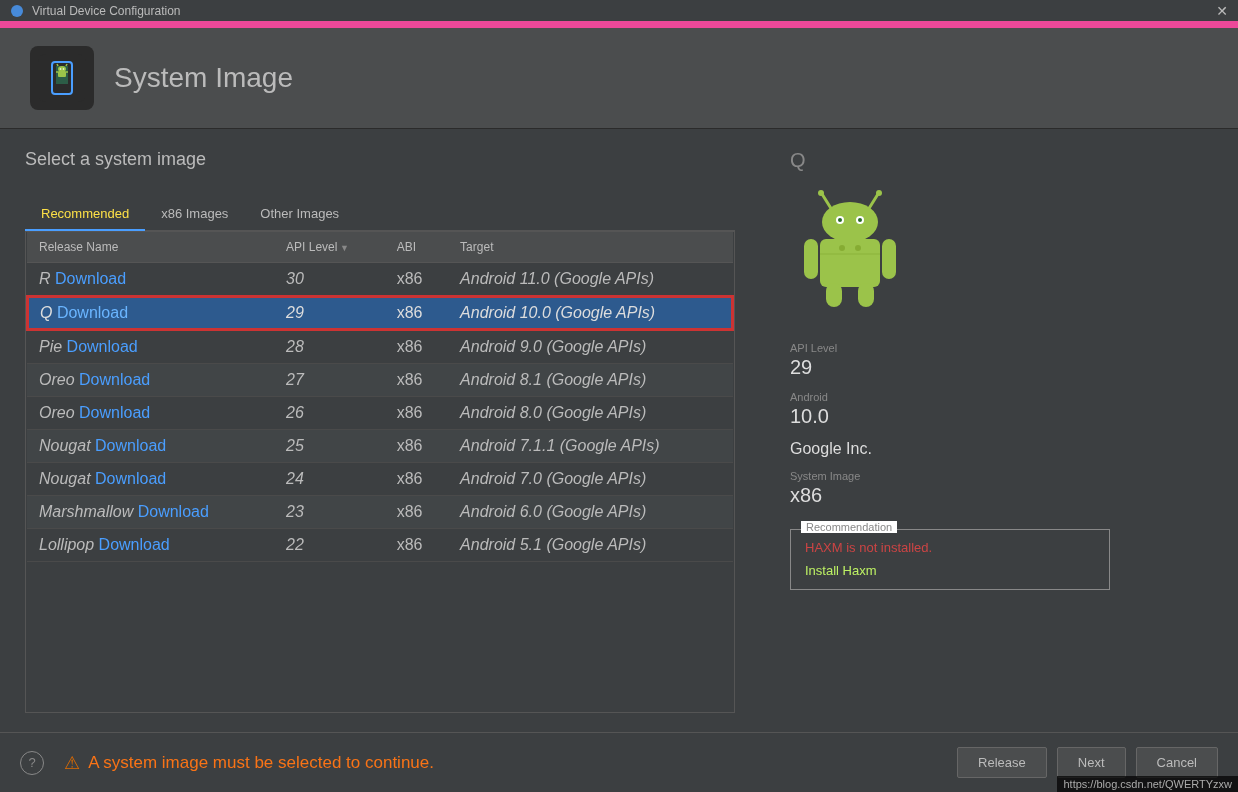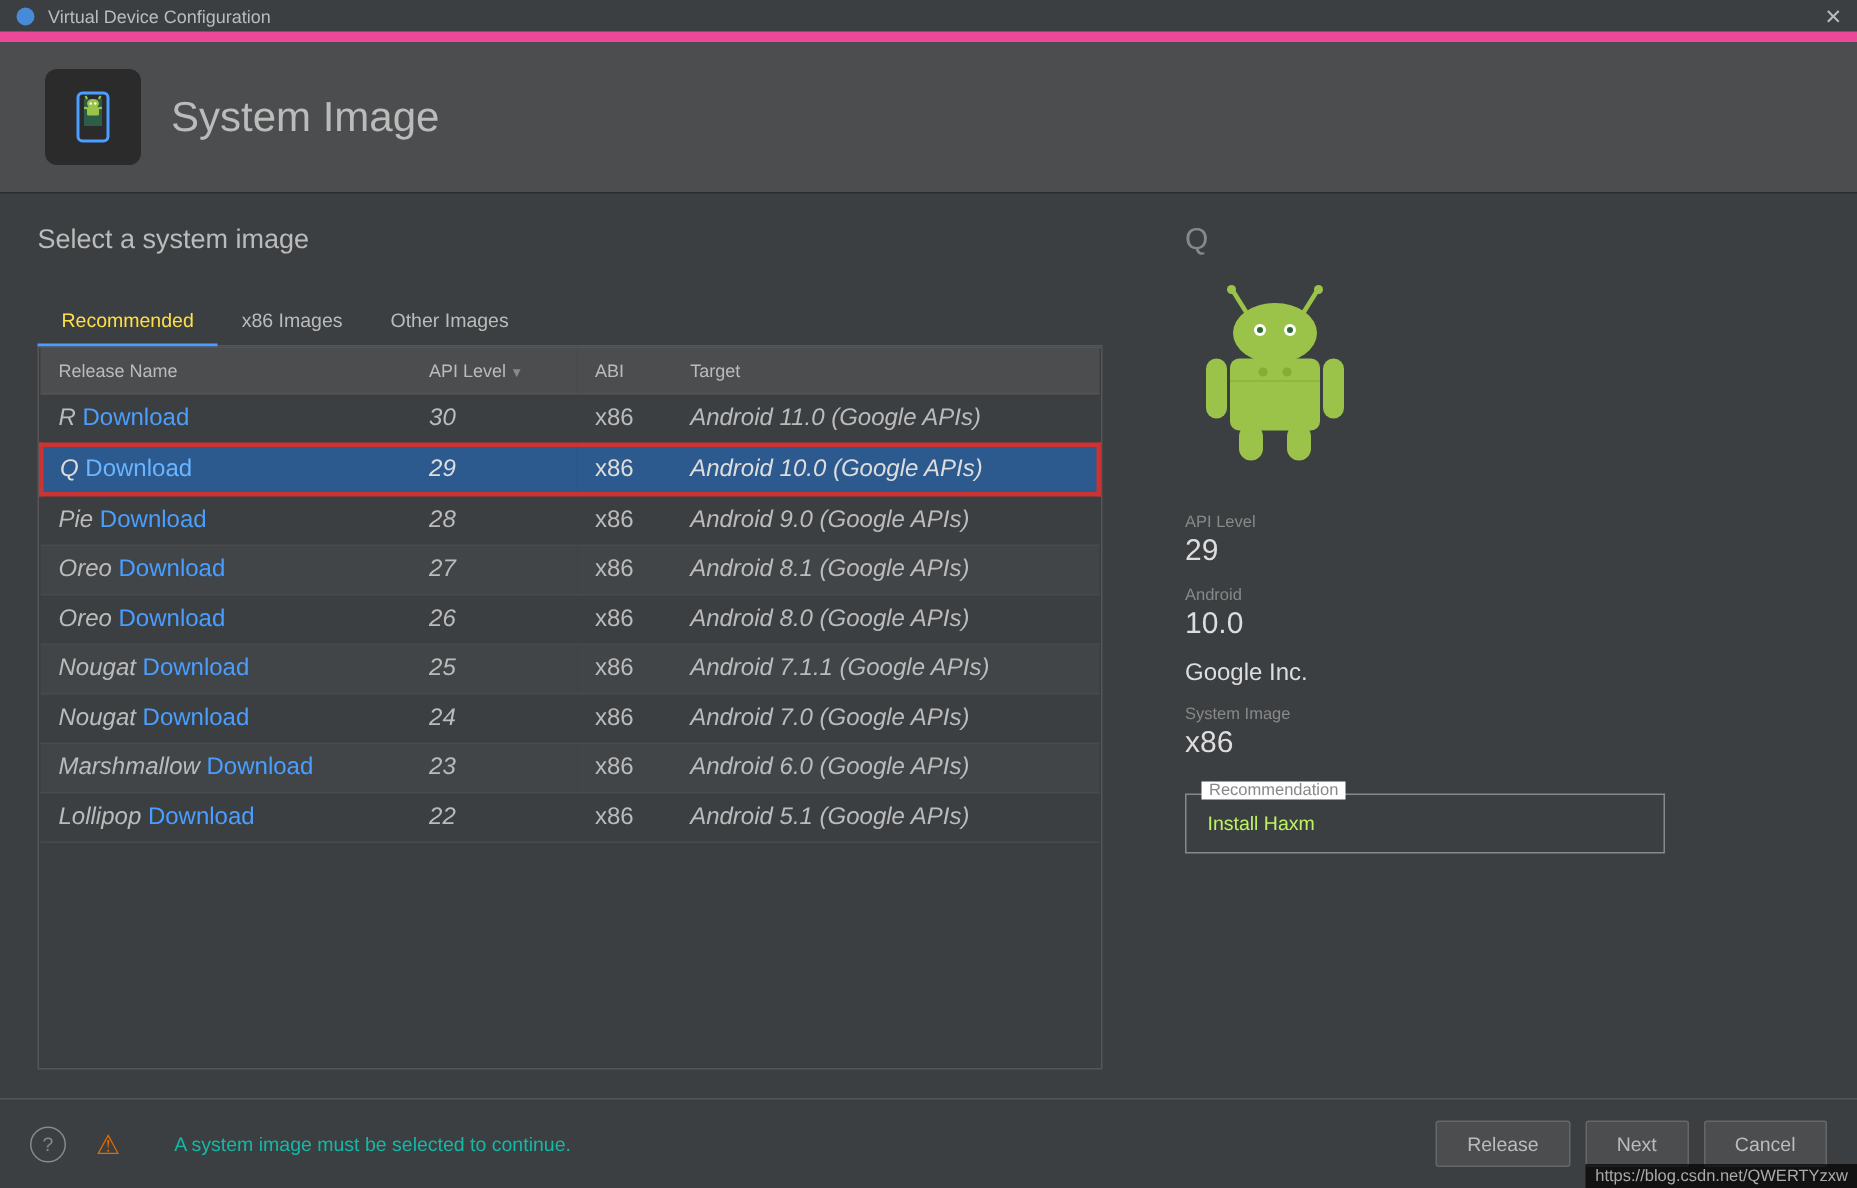--- a/index.html
+++ b/index.html
@@ -265,23 +265,22 @@
       margin-left: 20px;
     }
 
     .warning-icon {
       color: #e06c00;
       margin-right: 8px;
       font-size: 18px;
     }
 
     .warning-text {
-      font-size: 13px;
-      color: #14b8a6;
-      margin-left: 28px;
+      font-size: 17px;
+      color: #f97316;
     }
 
     .bottom-buttons {
       margin-left: auto;
       display: flex;
       gap: 10px;
     }
 
     .btn {
       padding: 7px 20px;
@@ -469,20 +468,21 @@
       <div class="info-value">10.0</div>
 
       <div class="info-value info-value-small">Google Inc.</div>
 
       <div class="info-label" style="margin-top:10px;">System Image</div>
       <div class="info-value">x86</div>
     </div>
 
     <div class="recommendation-box">
       <span class="recommendation-label">Recommendation</span>
+      <div class="haxm-error">HAXM is not installed.</div>
       <a class="install-link">Install Haxm</a>
     </div>
   </div>
 </div>
 
 <div class="bottom-bar">
   <div class="help-icon">?</div>
   <div class="warning-row">
     <span class="warning-icon" style="color: rgb(224, 108, 0);">⚠</span>
     <span class="warning-text">A system image must be selected to continue.</span>

